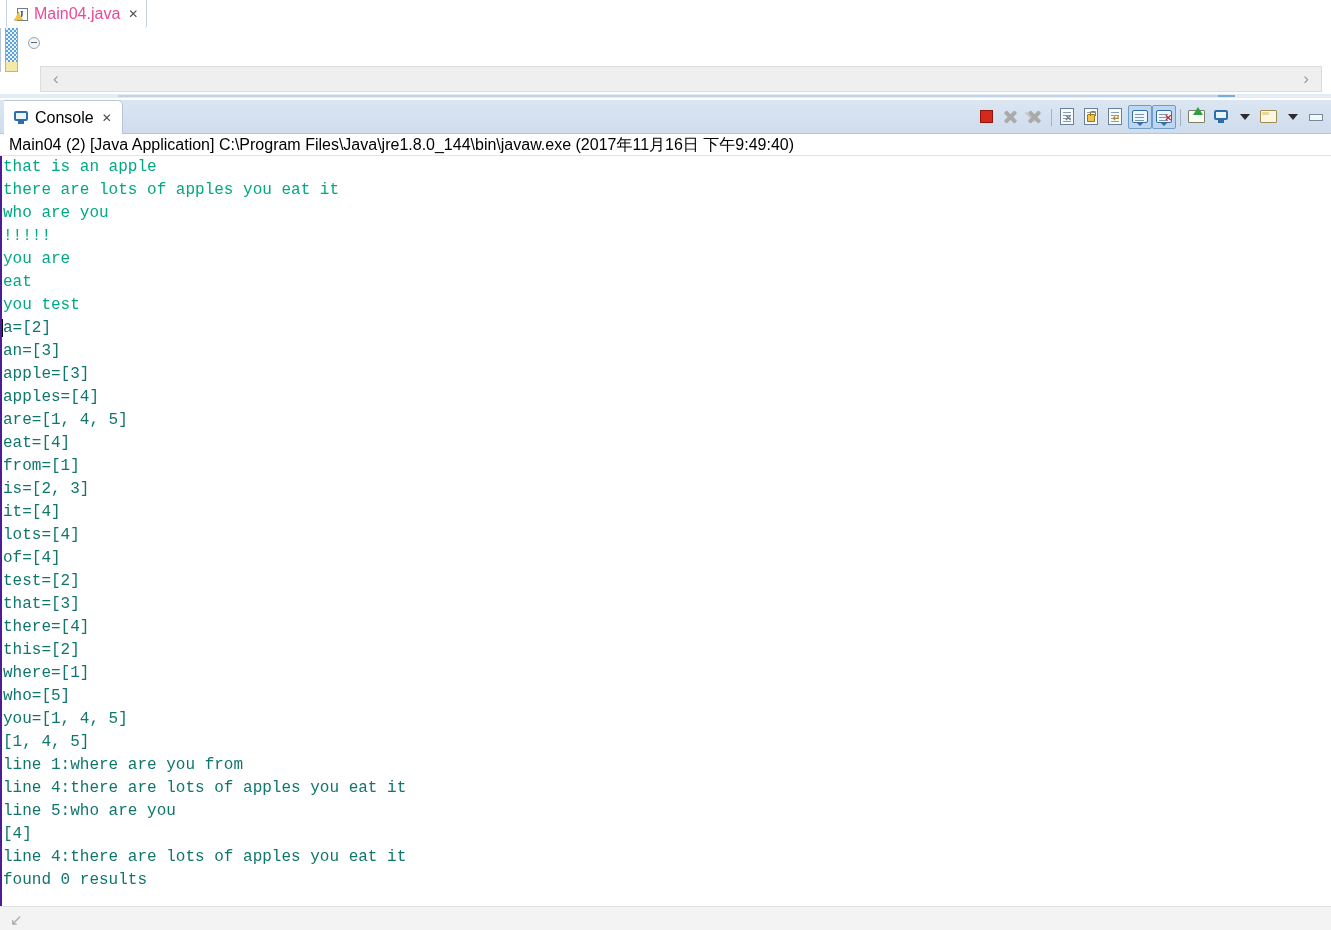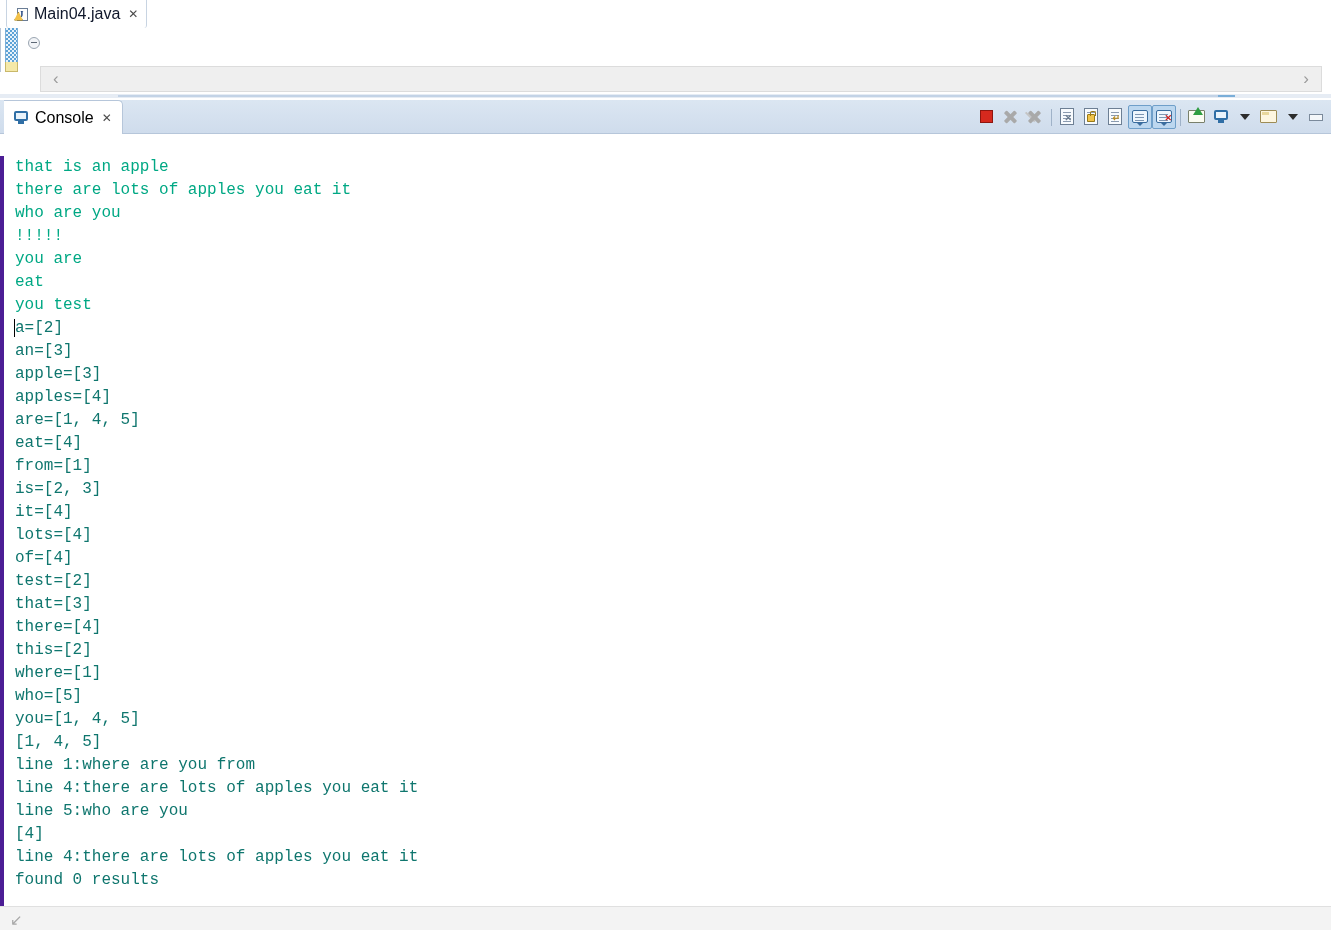--- a/index.html
+++ b/index.html
@@ -35,21 +35,21 @@
   .tab-file-icon .j {
     position: absolute; left: 5px; top: 2px;
     font: 700 9px "Liberation Serif", serif; color: #1a3f7a;
   }
   .tab-file-icon .warn {
     position: absolute; left: 0px; top: 5px; width: 9px; height: 9px;
     background: #f2c14a; border: 1px solid #a4801a;
     clip-path: polygon(50% 0%, 100% 100%, 0% 100%);
     border-radius: 1px;
   }
-  .tab-title { font-size: 16px; color: #0f172a; white-space: nowrap; }
+  .tab-title { font-size: 16px; color: #ec4899; white-space: nowrap; }
   .tab-close {
     font-size: 12px; color: #4a4a4a; line-height: 1;
     margin-left: 3px; cursor: pointer;
   }
 
   .editor-body {
     position: absolute; left: 0; top: 28px; width: 1331px; height: 44px;
     background: #ffffff;
     border-left: 1px solid #b9c6d6;
     overflow: hidden;
@@ -202,24 +202,24 @@
   .console-header {
     position: absolute; left: 0; top: 34px; width: 1331px; height: 22px;
     font-size: 16px; color: #000000; white-space: nowrap;
     padding-left: 9px; line-height: 22px;
     border-bottom: 1px solid #e3e3e3;
     background: #ffffff;
   }
   .console-output {
     position: absolute; left: 0; top: 56px; width: 1331px; height: 750px;
     background: #ffffff;
-    border-left: 4px solid #4c1d95;
+    border-left: 2px solid #4c1d95;
     font-family: "Liberation Mono", monospace;
     font-size: 16px; line-height: 23px;
-    padding: 0 0 0 11px;
+    padding: 0 0 0 1px;
     overflow: hidden;
     white-space: pre;
   }
   .out-line { height: 23px; position: relative; }
   .out-line.teal { color: #00a884; }
   .out-line.black { color: #0f766e; }
   .caret-mark {
     position: absolute; left: -1px; top: 2px; width: 1px; height: 18px;
     background: #000000;
   }
@@ -355,19 +355,20 @@
       </span>
       <span class="tb">
         <span class="ic-caret"></span>
       </span>
       <span class="tb">
         <span class="ic-min"></span>
       </span>
     </div>
   </div>
 
+  <div class="console-header">Main04 (2) [Java Application] C:\Program Files\Java\jre1.8.0_144\bin\javaw.exe (2017年11月16日 下午9:49:40)</div>
 
   <div class="console-output" id="console-output"><div class="out-line teal">that is an apple</div><div class="out-line teal">there are lots of apples you eat it</div><div class="out-line teal">who are you</div><div class="out-line teal">!!!!!</div><div class="out-line teal">you are</div><div class="out-line teal">eat</div><div class="out-line teal">you test</div><div class="out-line black">a=[2]<span class="caret-mark"></span></div><div class="out-line black">an=[3]</div><div class="out-line black">apple=[3]</div><div class="out-line black">apples=[4]</div><div class="out-line black">are=[1, 4, 5]</div><div class="out-line black">eat=[4]</div><div class="out-line black">from=[1]</div><div class="out-line black">is=[2, 3]</div><div class="out-line black">it=[4]</div><div class="out-line black">lots=[4]</div><div class="out-line black">of=[4]</div><div class="out-line black">test=[2]</div><div class="out-line black">that=[3]</div><div class="out-line black">there=[4]</div><div class="out-line black">this=[2]</div><div class="out-line black">where=[1]</div><div class="out-line black">who=[5]</div><div class="out-line black">you=[1, 4, 5]</div><div class="out-line black">[1, 4, 5]</div><div class="out-line black">line 1:where are you from</div><div class="out-line black">line 4:there are lots of apples you eat it</div><div class="out-line black">line 5:who are you</div><div class="out-line black">[4]</div><div class="out-line black">line 4:there are lots of apples you eat it</div><div class="out-line black">found 0 results</div></div>
 
   <div class="console-bottom-scroll">
     <span class="arrow">↙</span>
   </div>
 </div>
 
 </body></html>

